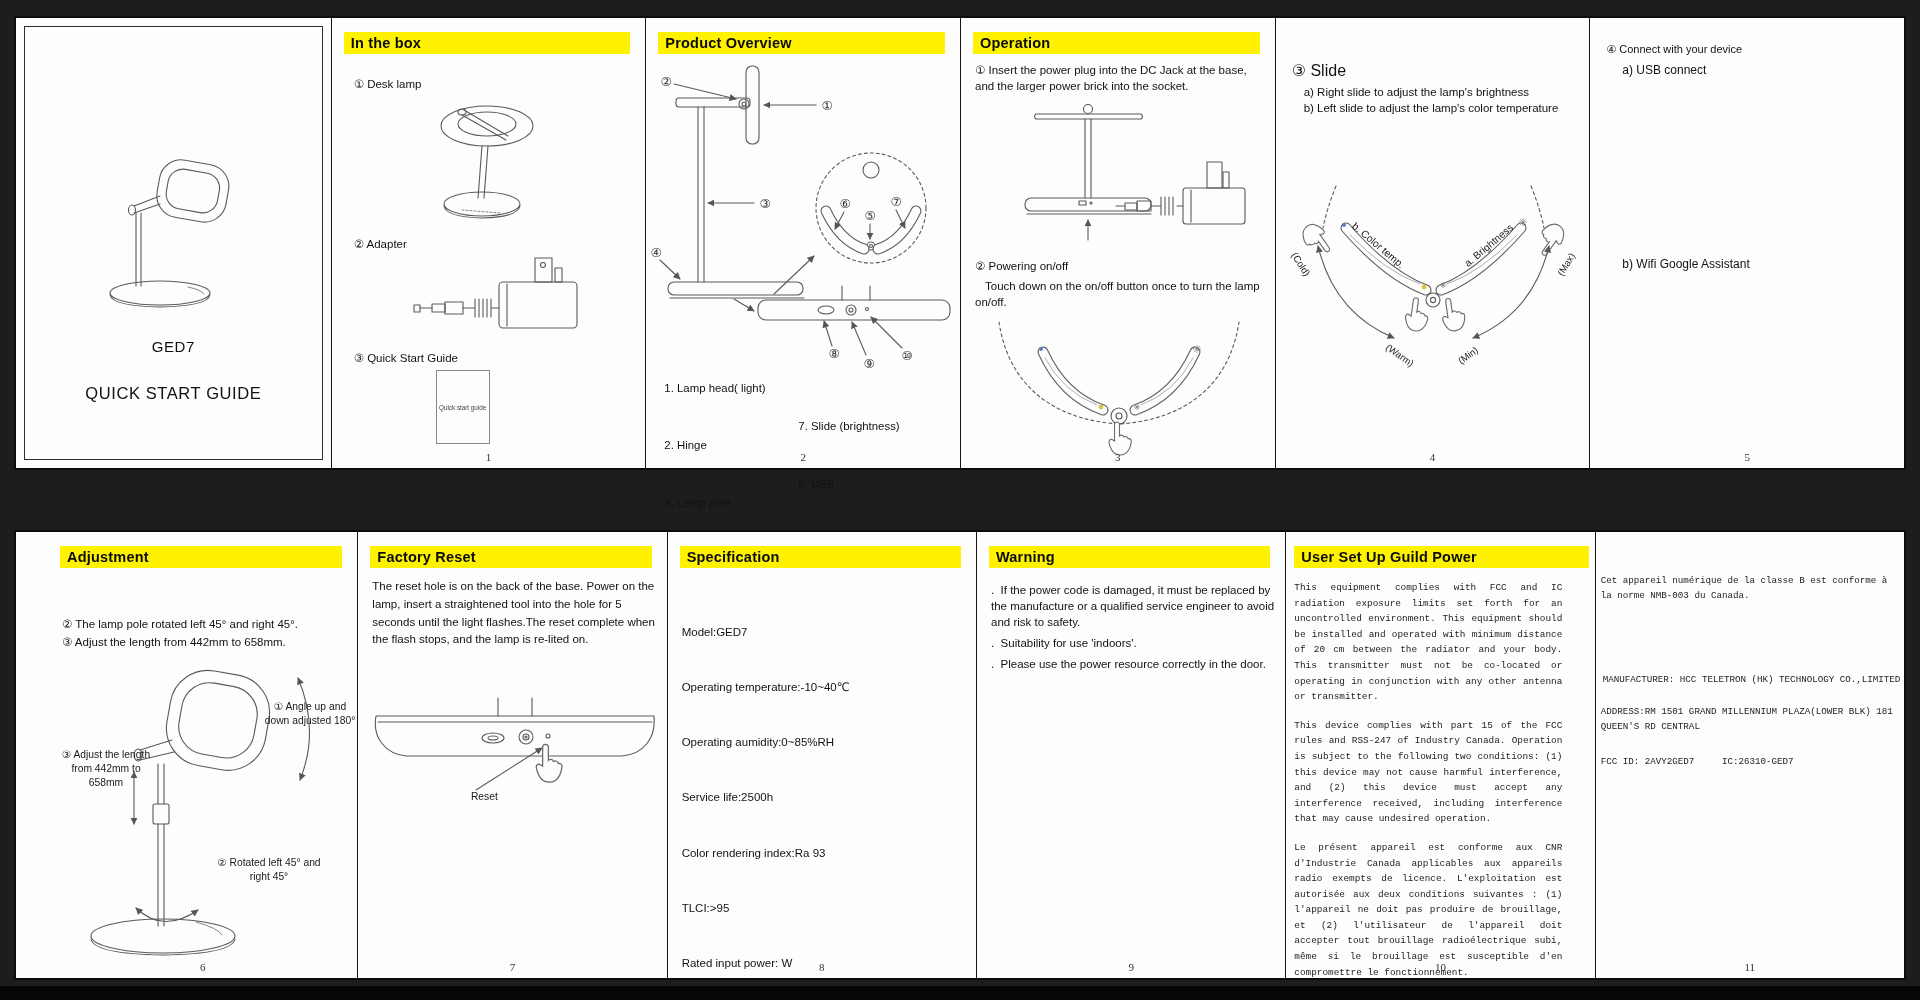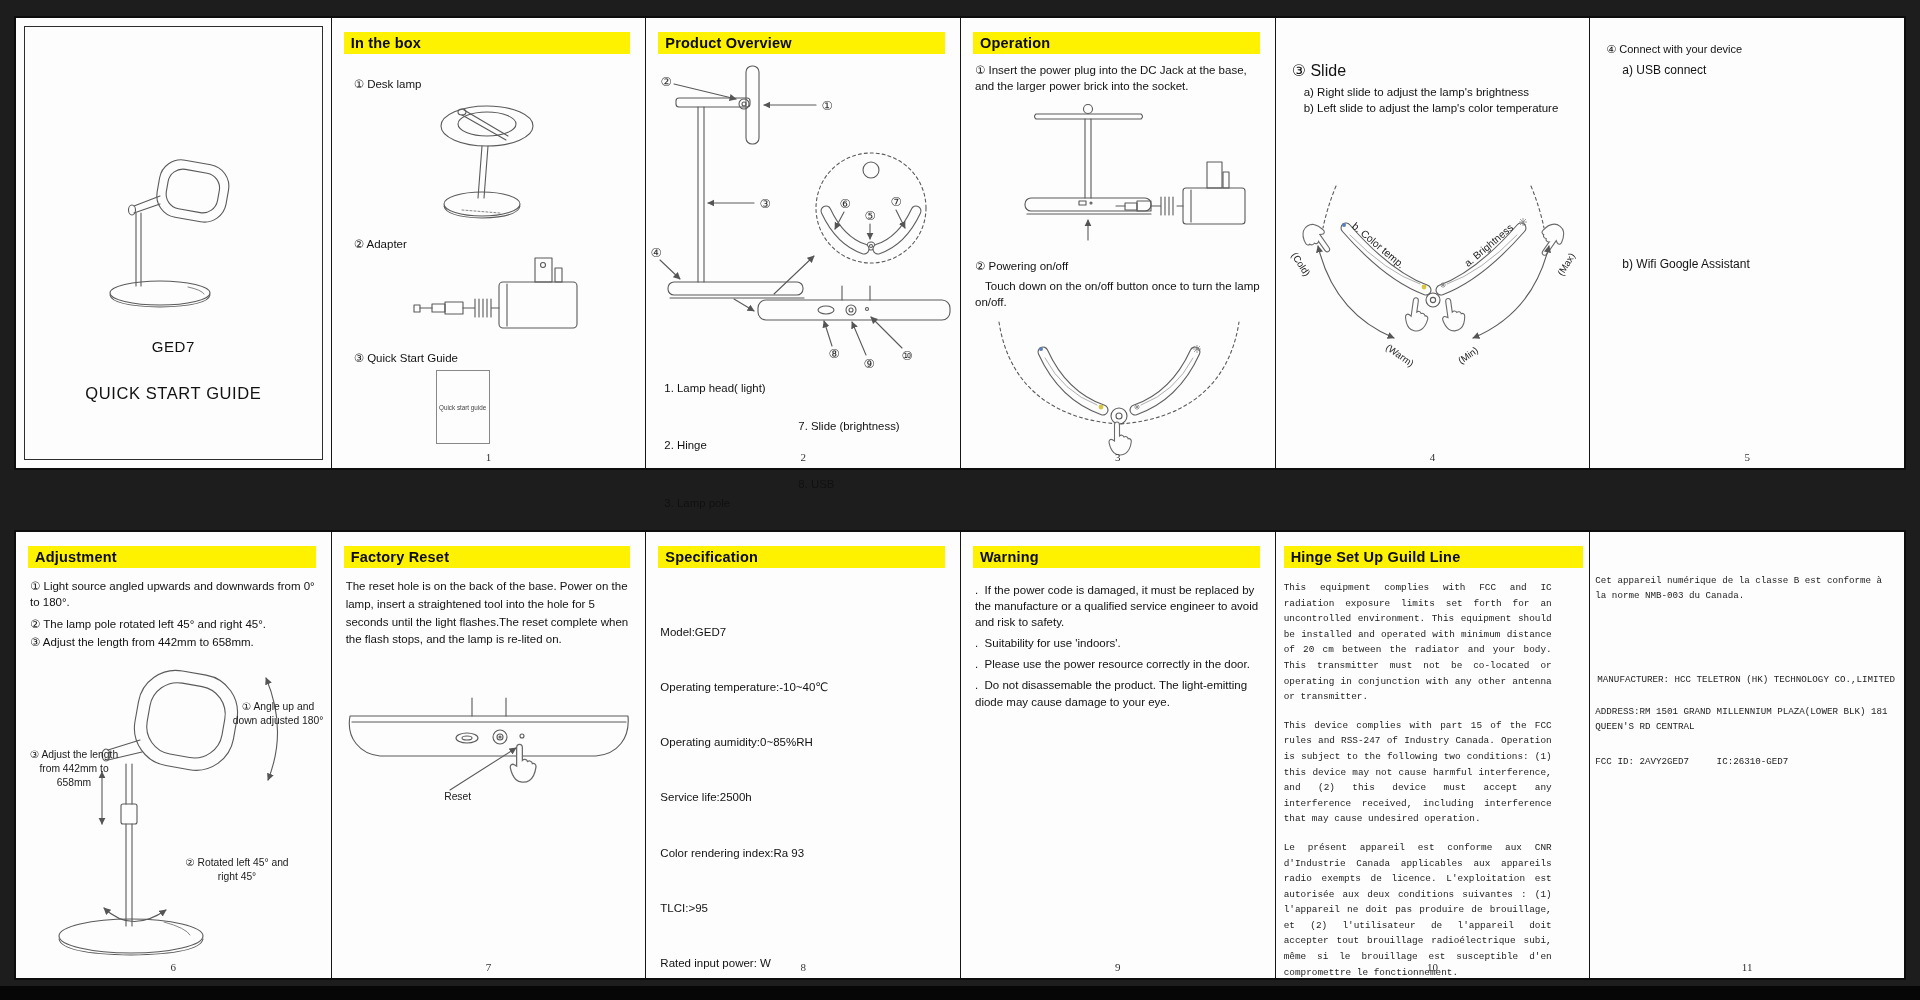--- a/index.html
+++ b/index.html
@@ -1,20 +1,20 @@
 <!DOCTYPE html>
 <html><head>
 <meta charset="utf-8">
 <style>
   html,body{margin:0;padding:0;width:1920px;height:1000px;background:#1d1d1d;overflow:hidden;
     font-family:"Liberation Sans","DejaVu Sans",sans-serif;-webkit-font-smoothing:antialiased;}
   .sheet{position:absolute;left:14px;width:1892px;background:#fdfdfd;border:2px solid #0d0d0d;
     display:grid;grid-template-columns:repeat(6,1fr);box-sizing:border-box;}
   #sheet-top{top:16px;height:454px;}
-  #sheet-bot{top:530px;height:450px;}
+  #sheet-bot{top:530px;height:450px;padding-left:32px;}
   .panel{position:relative;box-sizing:border-box;}
   .panel + .panel{border-left:1.5px solid #161616;}
   .bottomstrip{position:absolute;left:0;top:986px;width:1920px;height:14px;background:#060606;}
   .hdr{position:absolute;left:12px;right:15px;top:14px;background:#fef200;color:#0c0c0c;
     font-size:14.5px;font-weight:bold;padding:3px 0 3px 7px;letter-spacing:.2px;}
   .pnum{position:absolute;bottom:5px;left:0;width:100%;text-align:center;
     font-family:"Liberation Serif","DejaVu Serif",serif;font-size:11px;color:#333;}
   .txt{position:absolute;font-size:11.5px;line-height:1.42;color:#121212;}
   .step{font-size:11.5px;}
   .ann{position:absolute;font-size:10.3px;line-height:1.35;color:#1a1a1a;text-align:center;}
@@ -271,21 +271,20 @@
     <div class="txt" style="left:32px;top:238px;font-size:12px">b) Wifi Google Assistant</div>
     <div class="pnum">5</div>
   </div>
 
 </div>
 
 <div class="sheet" id="sheet-bot">
 
   <div class="panel">
     <div class="hdr">Adjustment</div>
-    <div class="txt step" style="left:14px;top:46px;width:290px">① Light source angled upwards and downwards from 0° to 180°.</div>
     <div class="txt step" style="left:14px;top:84px;width:290px">② The lamp pole rotated left 45° and right 45°.</div>
     <div class="txt step" style="left:14px;top:102px;width:290px">③ Adjust the length from 442mm to 658mm.</div>
     <svg style="top:126px;left:0" width="315" height="300" viewBox="0 0 315 300">
       <g class="sk">
         <g transform="rotate(10 168 62)">
           <rect x="120" y="14" width="100" height="96" rx="38"></rect>
           <rect x="132" y="26" width="76" height="72" rx="28"></rect>
         </g>
         <path d="M92,92 L124,82 M92,102 L126,94"></path>
         <ellipse cx="90" cy="97" rx="4" ry="6"></ellipse>
@@ -342,27 +341,26 @@
     </div>
     <div class="pnum">8</div>
   </div>
 
   <div class="panel">
     <div class="hdr">Warning</div>
     <div style="position:absolute;left:14px;top:50px;width:296px">
       <div class="txt" style="position:static;white-space:pre-wrap;line-height:1.4;margin-bottom:5px">.  If the power code is damaged, it must be replaced by the manufacture or a qualified service engineer to avoid and risk to safety.</div>
       <div class="txt" style="position:static;white-space:pre-wrap;line-height:1.4;margin-bottom:5px">.  Suitability for use 'indoors'.</div>
       <div class="txt" style="position:static;white-space:pre-wrap;line-height:1.4;margin-bottom:5px">.  Please use the power resource correctly in the door.</div>
-      <div class="txt" style="position:static;white-space:pre-wrap;line-height:1.4">.  Do not disassemable the product. The light-emitting diode may cause damage to your eye.</div>
     </div>
     <div class="pnum">9</div>
   </div>
 
   <div class="panel">
-    <div class="hdr" style="left:8px;right:6px">Hinge Set Up Guild Line</div>
+    <div class="hdr" style="left:8px;right:6px">User Set Up Guild Power</div>
     <div style="position:absolute;left:8px;top:48px;width:268px">
       <div class="mono" style="position:static;font-size:9.4px;line-height:15.6px;text-align:justify;margin-bottom:13px">This equipment complies with FCC and IC radiation exposure limits set forth for an uncontrolled environment. This equipment should be installed and operated with minimum distance of 20 cm between the radiator and your body. This transmitter must not be co-located or operating in conjunction with any other antenna or transmitter.</div>
       <div class="mono" style="position:static;font-size:9.4px;line-height:15.6px;text-align:justify;margin-bottom:13px">This device complies with part 15 of the FCC rules and RSS-247 of Industry Canada. Operation is subject to the following two conditions: (1) this device may not cause harmful interference, and (2) this device must accept any interference received, including interference that may cause undesired operation.</div>
       <div class="mono" style="position:static;font-size:9.4px;line-height:15.6px;text-align:justify">Le présent appareil est conforme aux CNR d'Industrie Canada applicables aux appareils radio exempts de licence. L'exploitation est autorisée aux deux conditions suivantes : (1) l'appareil ne doit pas produire de brouillage, et (2) l'utilisateur de l'appareil doit accepter tout brouillage radioélectrique subi, même si le brouillage est susceptible d'en compromettre le fonctionnement.</div>
     </div>
     <div class="pnum">10</div>
   </div>
 
   <div class="panel">
     <div class="mono" style="left:5px;top:41px;width:302px;font-size:9.2px;line-height:15.4px">Cet appareil numérique de la classe B est conforme à la norme NMB-003 du Canada.</div>

